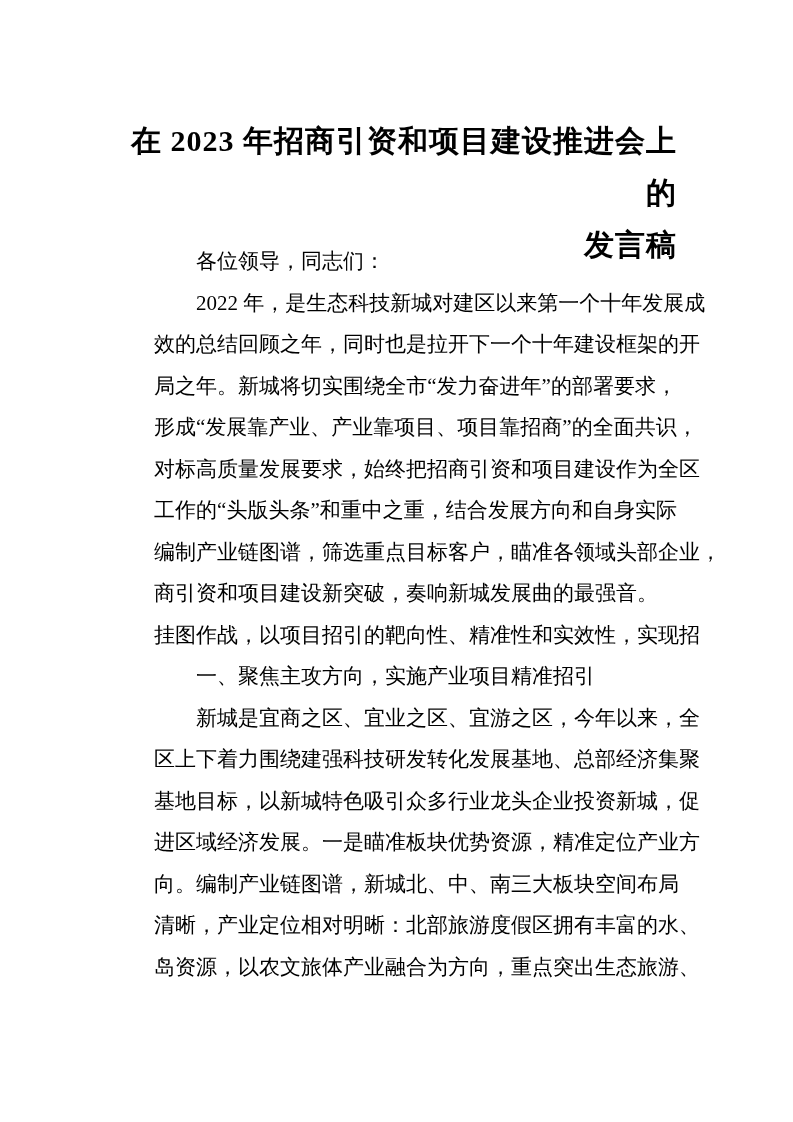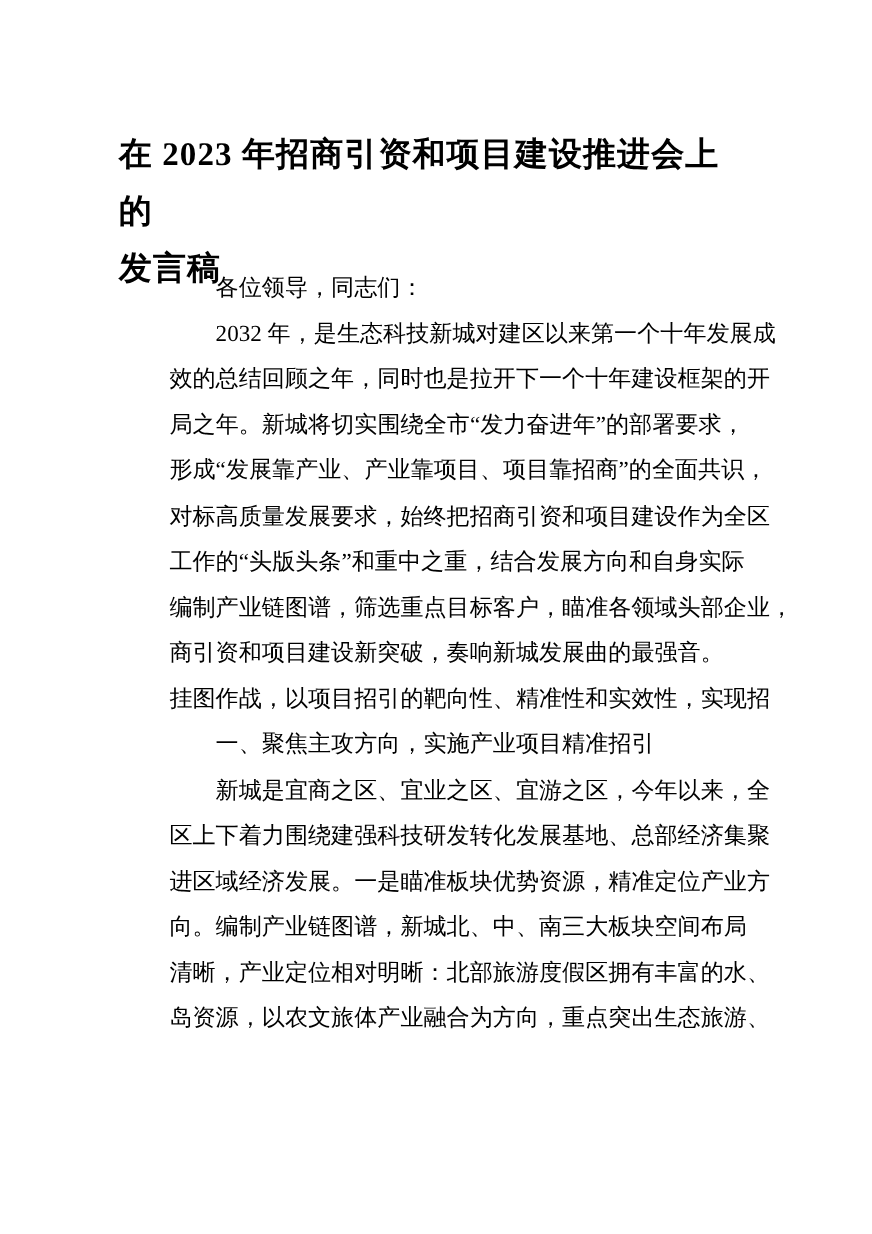--- a/index.html
+++ b/index.html
@@ -12,24 +12,24 @@
     width: 793px;
     height: 1122px;
     background: #ffffff;
     color: #000000;
     font-family: "Liberation Serif", "DejaVu Serif", serif;
     overflow: hidden;
   }
   .doc-title {
     position: absolute;
     top: 115px;
-    left: 108px;
+    left: 118px;
     width: 559px;
     margin: 0;
-    text-align: left;
+    text-align: right;
     font-size: 30px;
     font-weight: 700;
     line-height: 52px;
     letter-spacing: 1px;
   }
   .doc-body {
     position: absolute;
     top: 241px;
     left: 118px;
     width: 559px;
@@ -54,31 +54,32 @@
 
 <div class="page">
 
   <h1 class="doc-title">
     <div class="title-line">在 2023 年招商引资和项目建设推进会上的</div>
     <div class="title-line">发言稿</div>
   </h1>
 
   <div class="doc-body">
     <div class="line indent">各位领导，同志们：</div>
-    <div class="line indent justify">2032 年，是生态科技新城对建区以来第一个十年发展成</div>
+    <div class="line indent justify">2022 年，是生态科技新城对建区以来第一个十年发展成</div>
     <div class="line justify">效的总结回顾之年，同时也是拉开下一个十年建设框架的开</div>
     <div class="line justify">局之年。新城将切实围绕全市“发力奋进年”的部署要求，</div>
     <div class="line justify">形成“发展靠产业、产业靠项目、项目靠招商”的全面共识，</div>
     <div class="line justify">对标高质量发展要求，始终把招商引资和项目建设作为全区</div>
     <div class="line justify">工作的“头版头条”和重中之重，结合发展方向和自身实际</div>
     <div class="line justify">编制产业链图谱，筛选重点目标客户，瞄准各领域头部企业，</div>
     <div class="line">商引资和项目建设新突破，奏响新城发展曲的最强音。</div>
     <div class="line justify">挂图作战，以项目招引的靶向性、精准性和实效性，实现招</div>
     <div class="line indent">一、聚焦主攻方向，实施产业项目精准招引</div>
     <div class="line indent justify">新城是宜商之区、宜业之区、宜游之区，今年以来，全</div>
     <div class="line justify">区上下着力围绕建强科技研发转化发展基地、总部经济集聚</div>
+    <div class="line justify">基地目标，以新城特色吸引众多行业龙头企业投资新城，促</div>
     <div class="line justify">进区域经济发展。一是瞄准板块优势资源，精准定位产业方</div>
     <div class="line justify">向。编制产业链图谱，新城北、中、南三大板块空间布局</div>
     <div class="line justify">清晰，产业定位相对明晰：北部旅游度假区拥有丰富的水、</div>
     <div class="line justify">岛资源，以农文旅体产业融合为方向，重点突出生态旅游、</div>
   </div>
 
 </div>
 
 </body></html>

